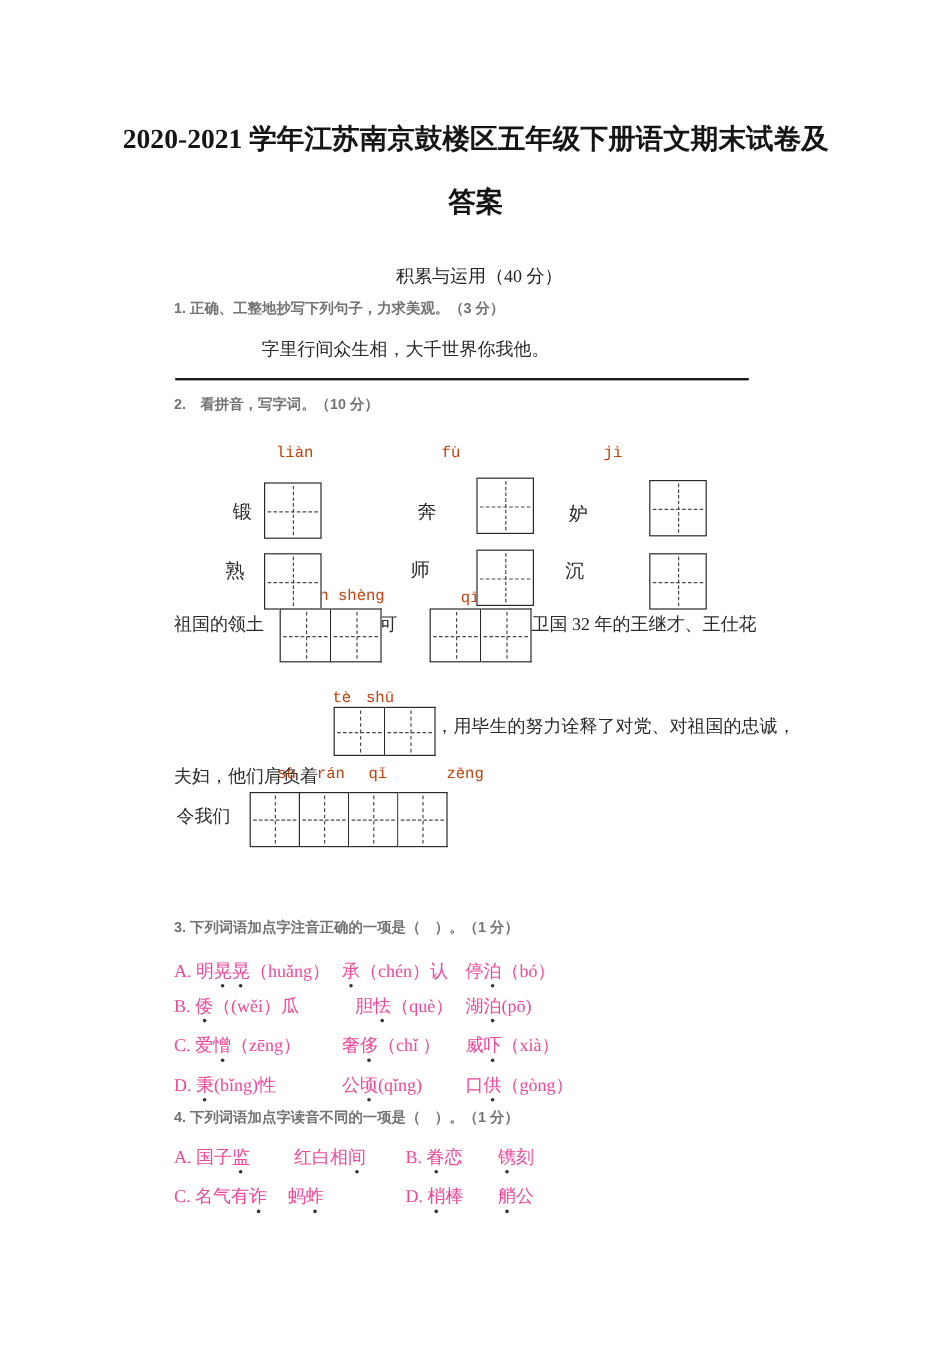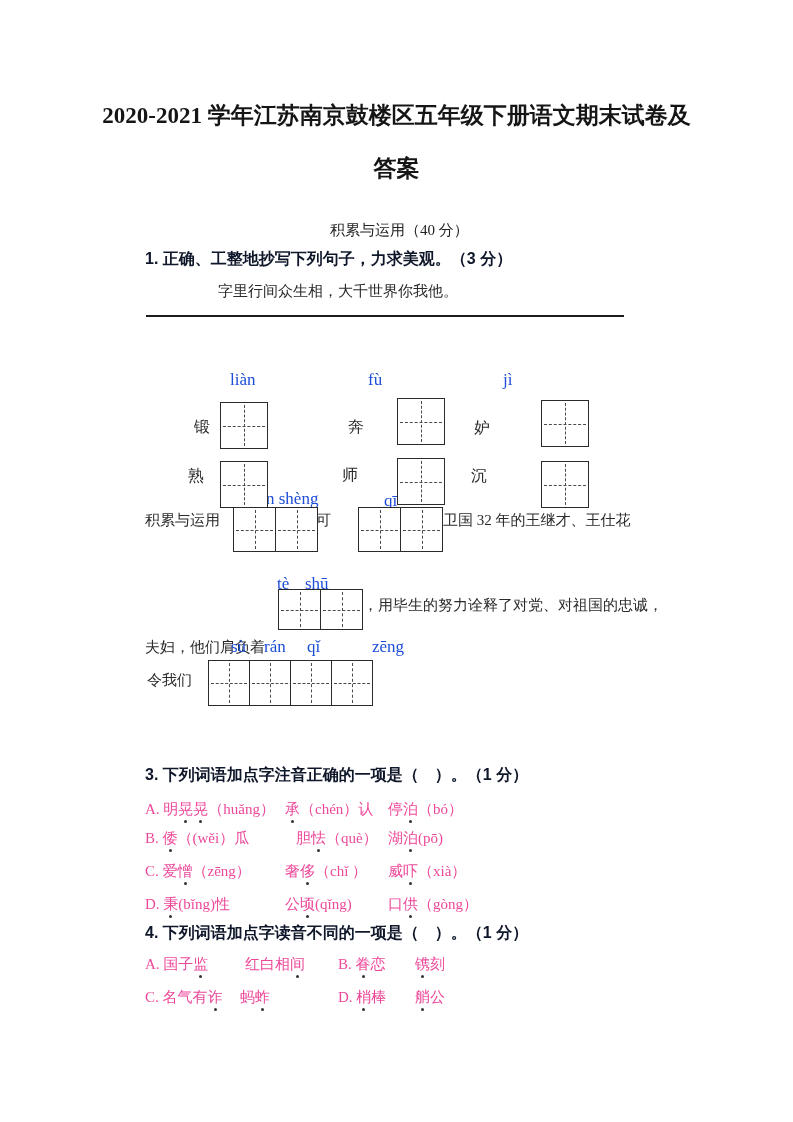--- a/index.html
+++ b/index.html
@@ -5,24 +5,24 @@
   html,body { margin:0; padding:0; background:#fff; }
   .page {
     position:relative; width:786px; height:1122px; background:#ffffff;
     font-family:"Liberation Serif","DejaVu Serif",serif; color:#1f1f1f; overflow:hidden;
   }
   .abs { position:absolute; white-space:nowrap; }
   .title { left:0; width:793px; text-align:center; font-weight:700;
            font-size:23px; line-height:26px; color:#151515; }
   .section-hdr { font-size:15px; color:#222; }
   .prompt { font-family:"Liberation Sans","DejaVu Sans",sans-serif; font-weight:700;
-            font-size:16px; color:#0f172a; }
+            font-size:12px; color:#737373; }
   .body-txt { font-size:15px; color:#2a2a2a; z-index:1; }
-  .pinyin { font-family:Liberation Serif, serif;
-            font-size:17px; color:#1d4ed8; z-index:1; }
+  .pinyin { font-family:Liberation Mono, monospace;
+            font-size:13px; color:#c2410c; z-index:1; }
   .given-char { font-size:16px; color:#2a2a2a; }
   .divider { height:2px; background:#1c1c1c; }
   
   .tgrid { position:absolute; display:flex; background:#fff; z-index:2; }
   .tcell { position:relative; width:46px; height:45px; border:1px solid #2b2b2b; background:#fff; }
   .tcell + .tcell { border-left:none; }
   .tcell::before { content:""; position:absolute; left:50%; top:2px; bottom:2px;
                    border-left:1px dashed #4a4a4a; }
   .tcell::after  { content:""; position:absolute; top:50%; left:2px; right:2px;
                    border-top:1px dashed #4a4a4a; }
@@ -42,20 +42,21 @@
 
   <div class="abs title" style="top:103px;">2020-2021 学年江苏南京鼓楼区五年级下册语文期末试卷及</div>
   <div class="abs title" style="top:156px;">答案</div>
 
   <div class="abs section-hdr" style="left:330px; top:221px;">积累与运用（40 分）</div>
 
   <div class="abs prompt" style="left:145px; top:249px;">1. 正确、工整地抄写下列句子，力求美观。（3 分）</div>
   <div class="abs body-txt" style="left:218px; top:282px;">字里行间众生相，大千世界你我他。</div>
   <div class="abs divider" style="left:146px; top:315px; width:478px;"></div>
 
+  <div class="abs prompt" style="left:145px; top:329px;">2.　看拼音，写字词。（10 分）</div>
 
   <div class="abs pinyin" style="left:230px; top:370px;">liàn</div>
   <div class="abs pinyin" style="left:368px; top:370px;">fù</div>
   <div class="abs pinyin" style="left:503px; top:370px;">jì</div>
 
   <div class="abs given-char" style="left:194px; top:417px;">锻</div>
   <div class="tgrid" style="left:220px; top:402px;">
     <div class="tcell"></div>
   </div>
   <div class="abs given-char" style="left:348px; top:417px;">奔</div>
@@ -76,21 +77,21 @@
     <div class="tcell"></div>
   </div>
   <div class="abs given-char" style="left:471px; top:466px;">沉</div>
   <div class="tgrid" style="left:541px; top:461px;">
     <div class="tcell"></div>
   </div>
 
   <div class="abs pinyin" style="left:266px; top:489px;">n shèng</div>
   <div class="abs pinyin" style="left:384px; top:491px;">qī</div>
 
-  <div class="abs body-txt" style="left:145px; top:511px;">积累与运用</div>
+  <div class="abs body-txt" style="left:145px; top:511px;">祖国的领土</div>
   <div class="tgrid duo" style="left:233px; top:507px;">
     <div class="tcell"></div>
     <div class="tcell"></div>
   </div>
   <div class="abs body-txt" style="left:316px; top:511px;">可</div>
   <div class="abs body-txt" style="left:428px; top:511px;">岛卫国 32 年的王继才、王仕花</div>
   <div class="tgrid duo" style="left:358px; top:507px;">
     <div class="tcell"></div>
     <div class="tcell"></div>
   </div>

